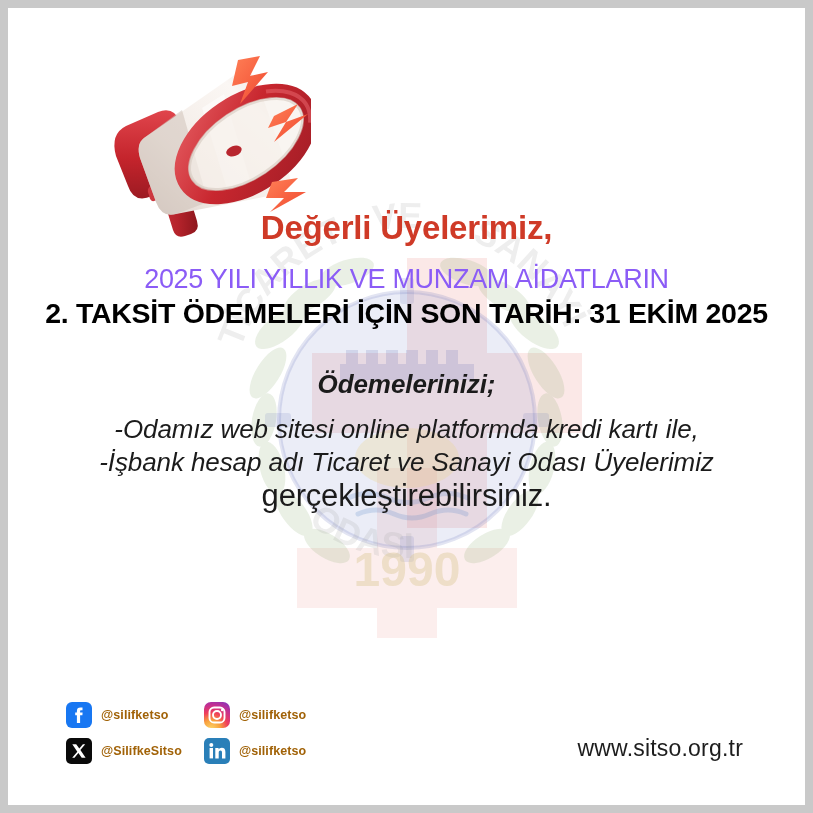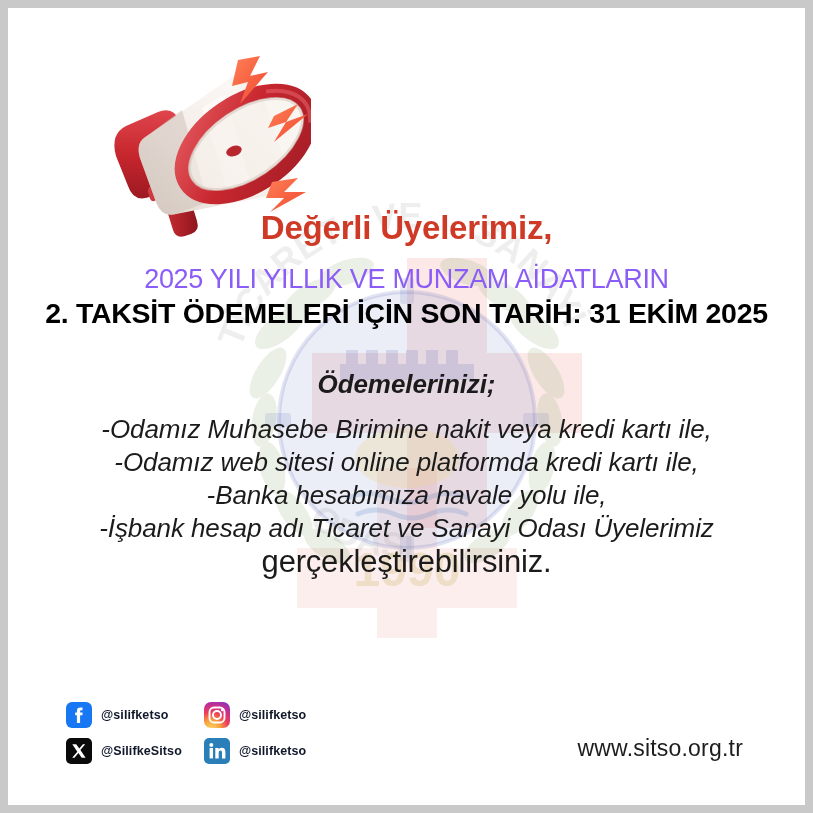--- a/index.html
+++ b/index.html
@@ -149,21 +149,21 @@
   .social-icon {
     width: 26px;
     height: 26px;
     border-radius: 6px;
     flex: 0 0 auto;
     display: block;
   }
   .social-icon svg { display:block; width:100%; height:100%; }
   .social-handle {
     font-size: 12.5px;
-    color: #0f172a;
+    color: #a16207;
     font-weight: bold;
     letter-spacing: 0.1px;
     white-space: nowrap;
   }
 
   .website {
     position: absolute;
     right: 62px;
     top: 727px;
     font-size: 23px;
@@ -309,23 +309,21 @@
 
     <div class="content">
 
       <div class="headline">Değerli Üyelerimiz,</div>
 
       <div class="subline1">2025 YILI YILLIK VE MUNZAM AİDATLARIN</div>
       <div class="subline2">2. TAKSİT ÖDEMELERİ İÇİN SON TARİH: 31 EKİM 2025</div>
 
       <div class="body-block">
         <div class="body-line intro">Ödemelerinizi;</div>
-        <div class="body-line">-Odamız Muhasebe Birimine nakit veya kredi kartı ile,</div>
         <div class="body-line">-Odamız web sitesi online platformda kredi kartı ile,</div>
-        <div class="body-line">-Banka hesabımıza havale yolu ile,</div>
         <div class="body-line">-İşbank hesap adı Ticaret ve Sanayi Odası Üyelerimiz</div>
         <div class="final-line">gerçekleştirebilirsiniz.</div>
       </div>
     </div>
 
     <div class="social">
 
       <div class="social-item">
         <span class="social-icon">
           <svg viewBox="0 0 26 26" xmlns="http://www.w3.org/2000/svg">

